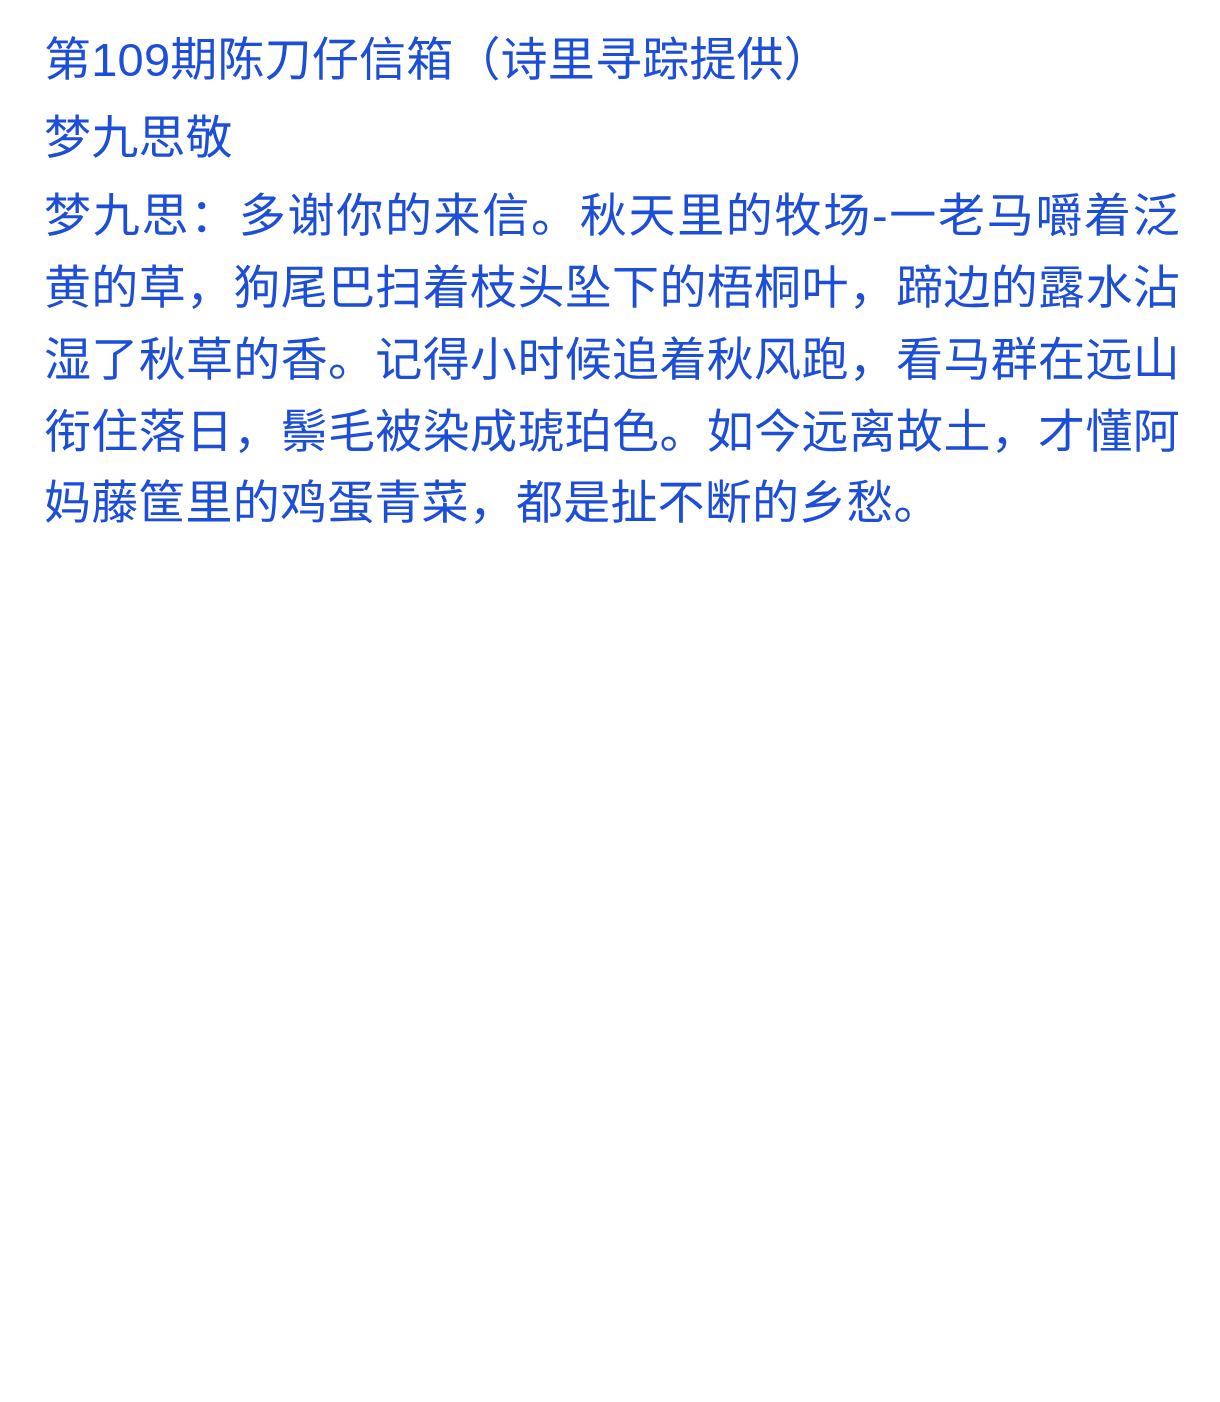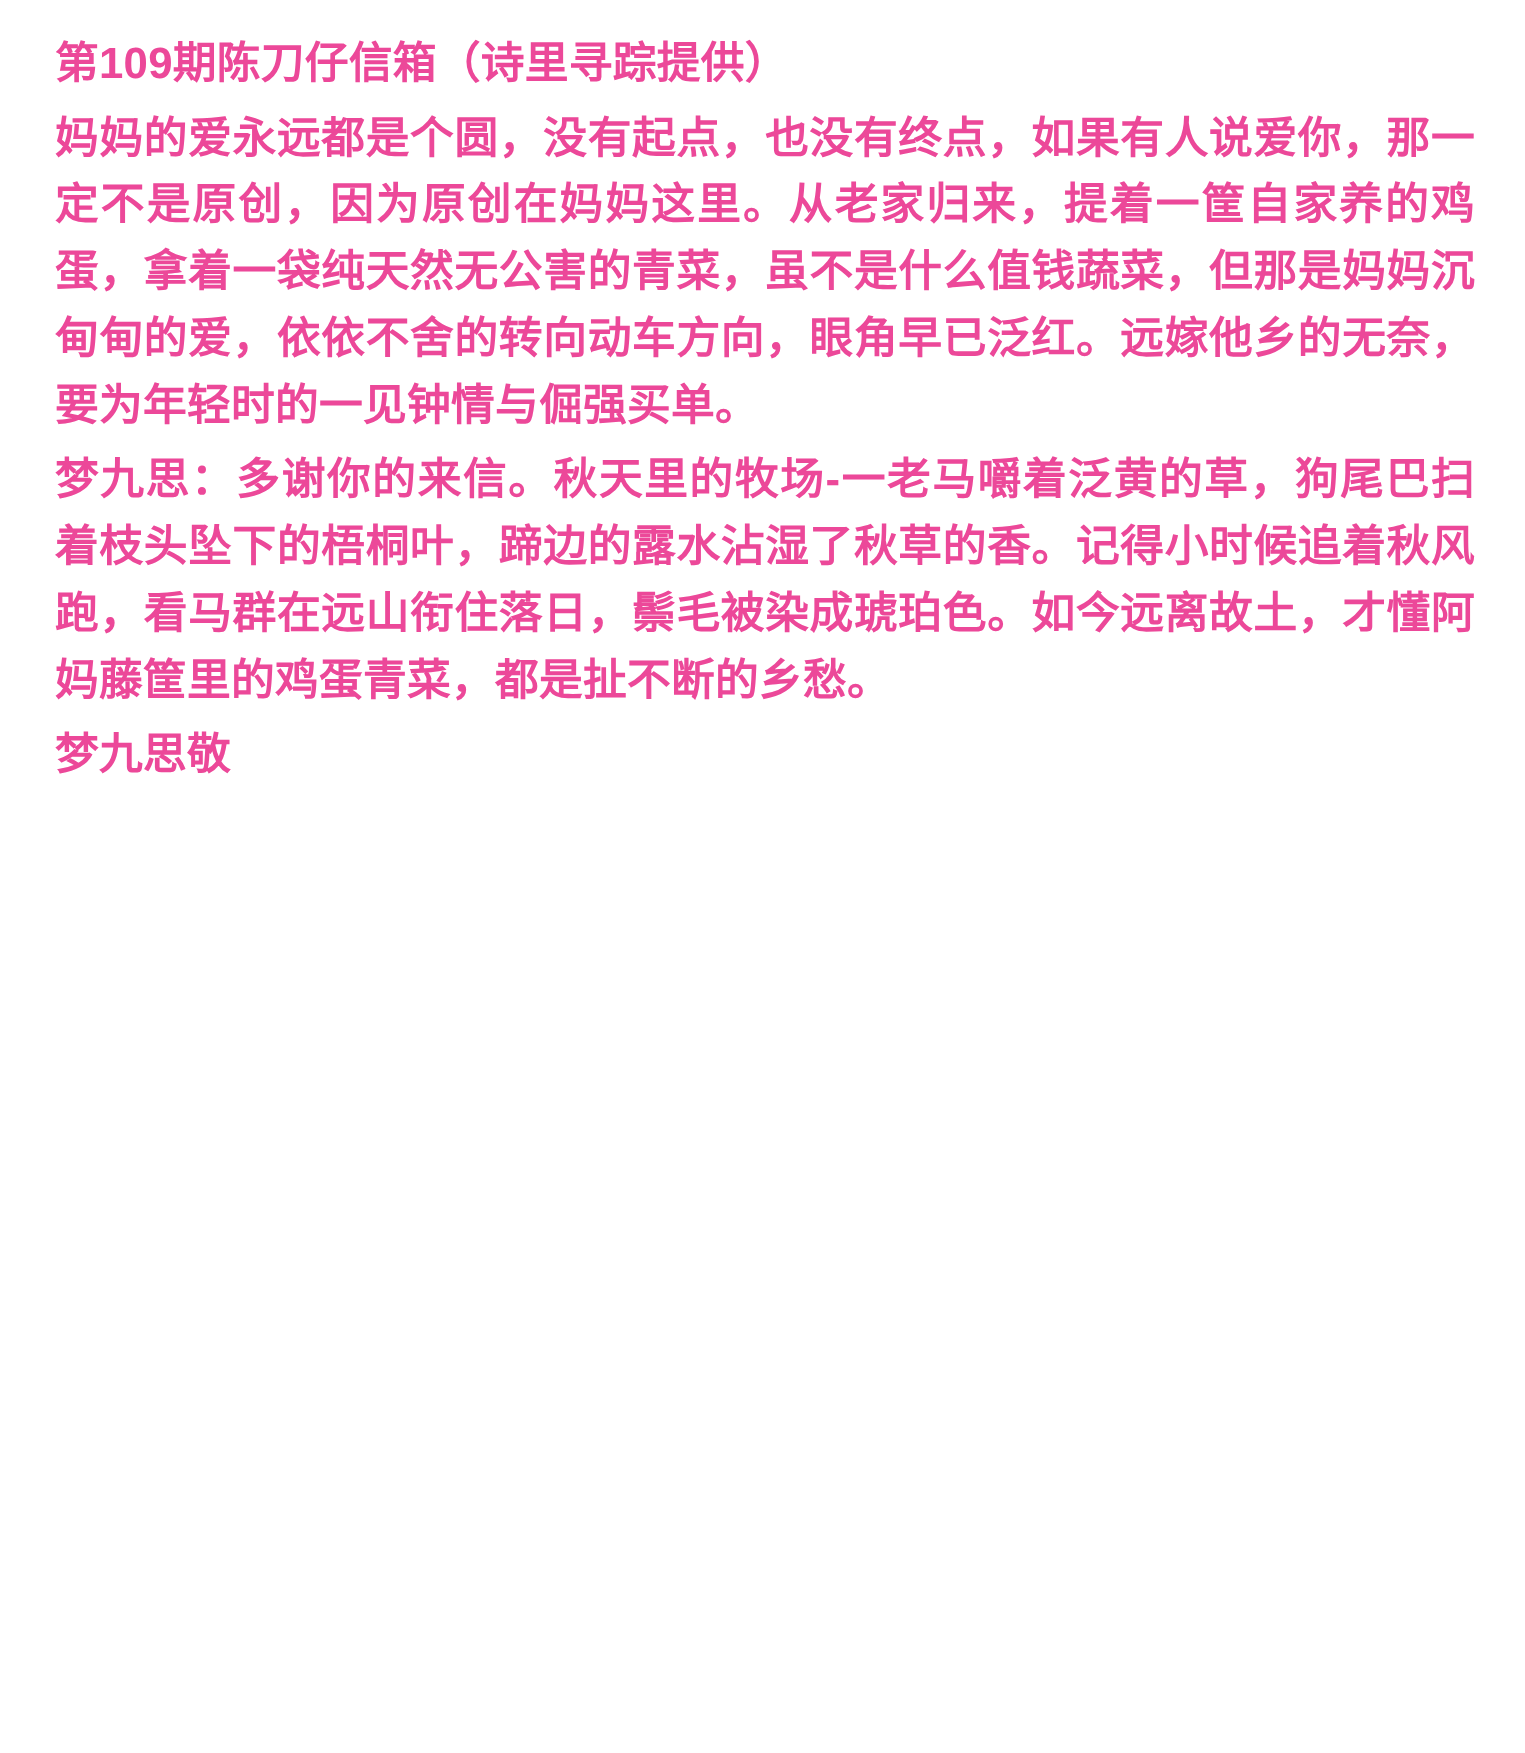--- a/index.html
+++ b/index.html
@@ -20,36 +20,35 @@
     min-height: 1402px;
     box-sizing: border-box;
     padding: 24px 40px 30px 44px;
     background: #ffffff;
   }
   .doc {
     display: block;
   }
   p.para {
     margin: 0 0 6px 0;
-    font-size: 35px;
+    font-size: 47px;
     line-height: 1.53;
     letter-spacing: 0.2px;
-    font-weight: 700;
-    color: #ec4899;
+    font-weight: 400;
+    color: #1d4ed8;
     text-align: justify;
     text-justify: inter-ideograph;
     word-break: break-all;
   }
   p.para:last-child {
     margin-bottom: 0;
   }
 </style>
 </head>
 <body>
 
 <div class="page">
   <article class="doc">
     <p class="para">第109期陈刀仔信箱（诗里寻踪提供）</p>
-    <p class="para">妈妈的爱永远都是个圆，没有起点，也没有终点，如果有人说爱你，那一定不是原创，因为原创在妈妈这里。从老家归来，提着一筐自家养的鸡蛋，拿着一袋纯天然无公害的青菜，虽不是什么值钱蔬菜，但那是妈妈沉甸甸的爱，依依不舍的转向动车方向，眼角早已泛红。远嫁他乡的无奈，要为年轻时的一见钟情与倔强买单。</p>
+    <p class="para">梦九思敬</p>
     <p class="para">梦九思：多谢你的来信。秋天里的牧场-一老马嚼着泛黄的草，狗尾巴扫着枝头坠下的梧桐叶，蹄边的露水沾湿了秋草的香。记得小时候追着秋风跑，看马群在远山衔住落日，鬃毛被染成琥珀色。如今远离故土，才懂阿妈藤筐里的鸡蛋青菜，都是扯不断的乡愁。</p>
-    <p class="para">梦九思敬</p>
   </article>
 </div>
 
 </body></html>

